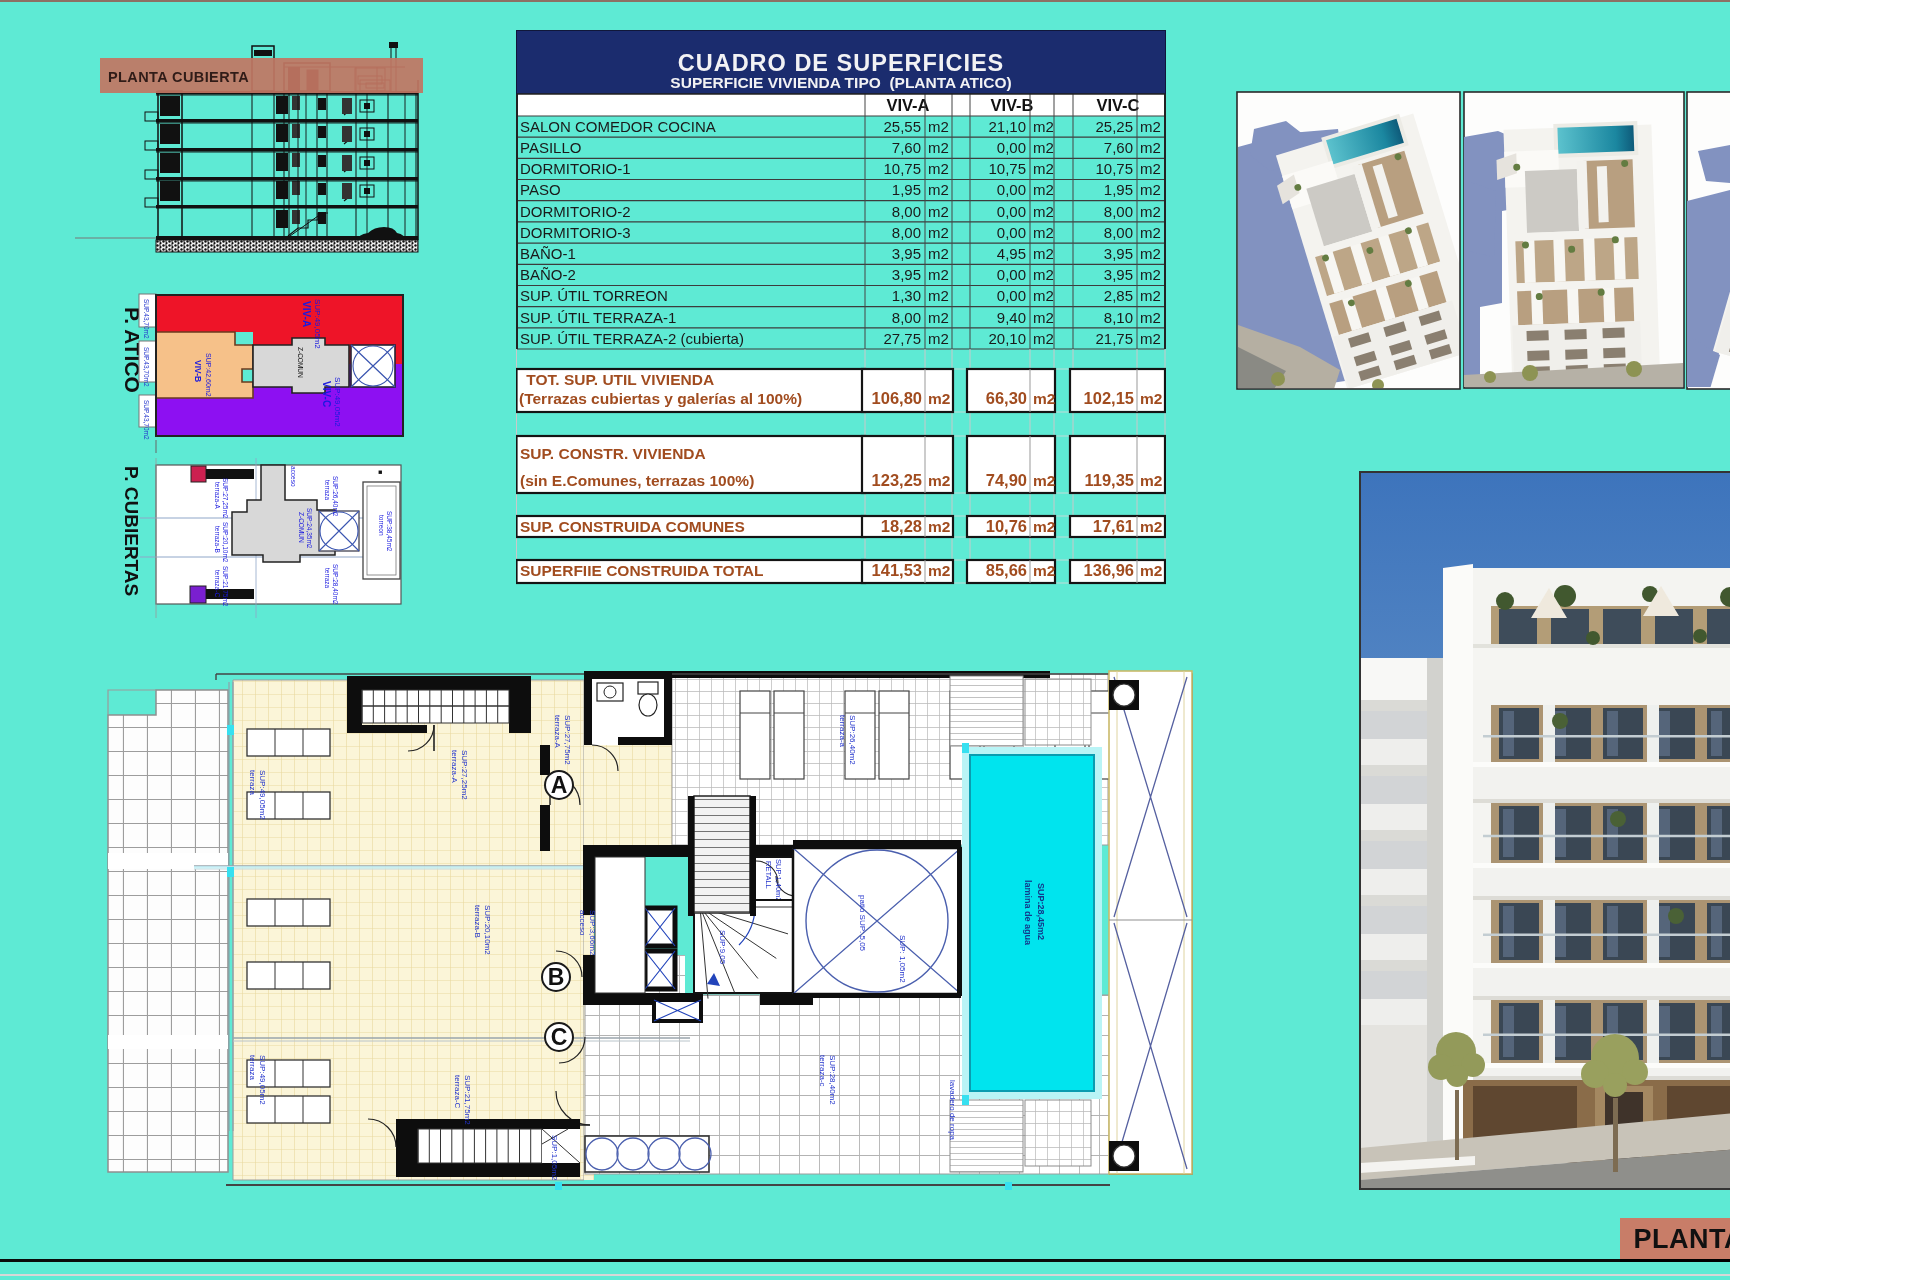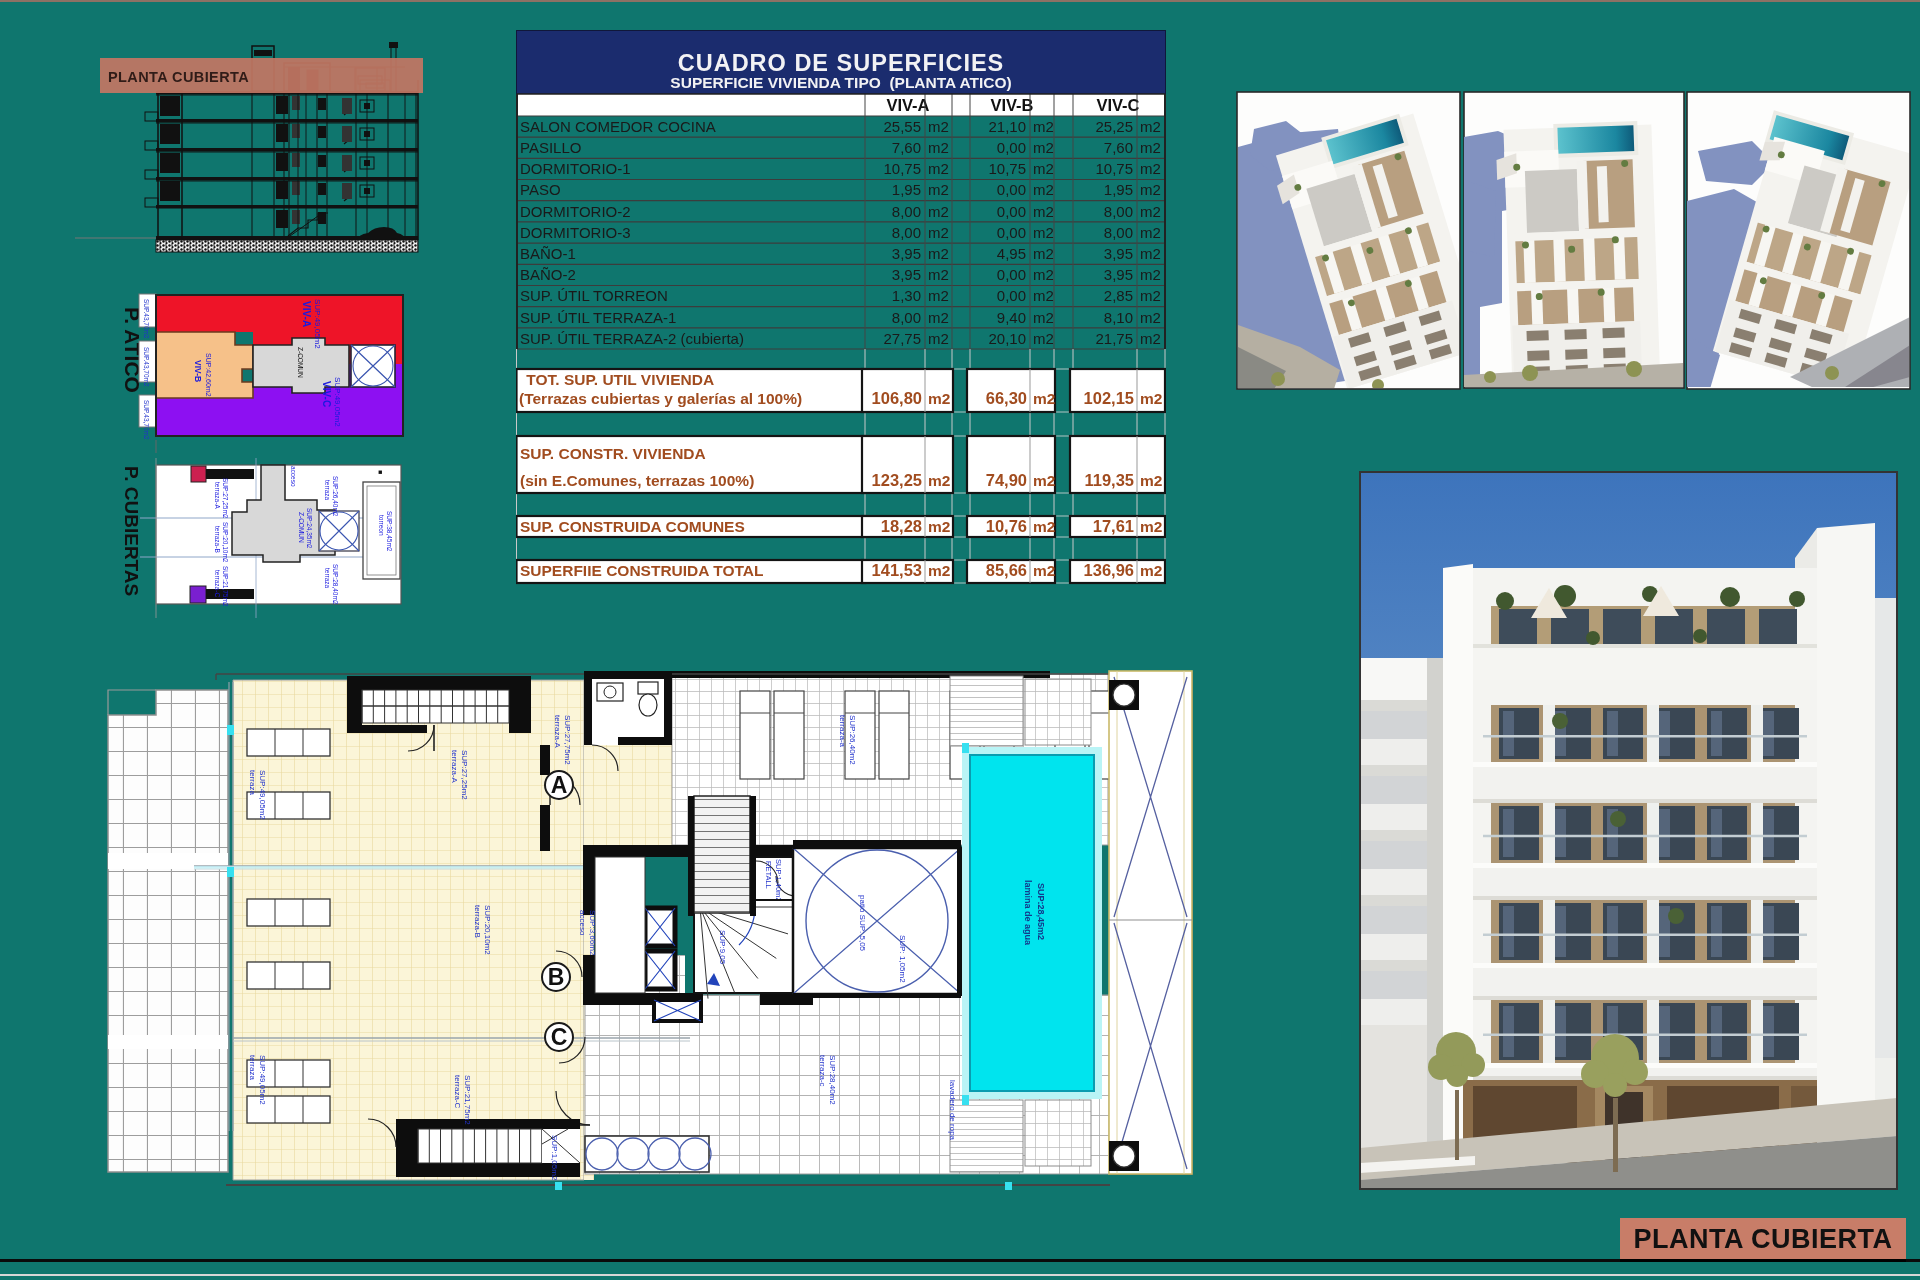--- a/index.html
+++ b/index.html
@@ -1,16 +1,16 @@
 <!DOCTYPE html>
 <html><head>
 <meta charset="utf-8">
 <style>
 html,body{margin:0;padding:0;background:#fff;}
-.page{position:relative;width:1920px;height:1280px;background:#0f766e;font-family:"Liberation Sans",sans-serif;overflow:hidden;}
+.page{position:relative;width:1704px;height:1280px;background:#5eead4;font-family:"Liberation Sans",sans-serif;overflow:hidden;padding-left:26px;}
 .abs{position:absolute;}
 </style>
 </head>
 <body>
 <div class="page">
 
 <div class="abs" style="left:0;top:0;width:1920px;height:2px;background:#8d7164;"></div>
 
 <div class="abs" id="sectionwrap" style="left:60px;top:20px;">
 <svg width="400" height="250" viewBox="0 0 400 250" xmlns="http://www.w3.org/2000/svg" font-family="Liberation Sans, sans-serif">

